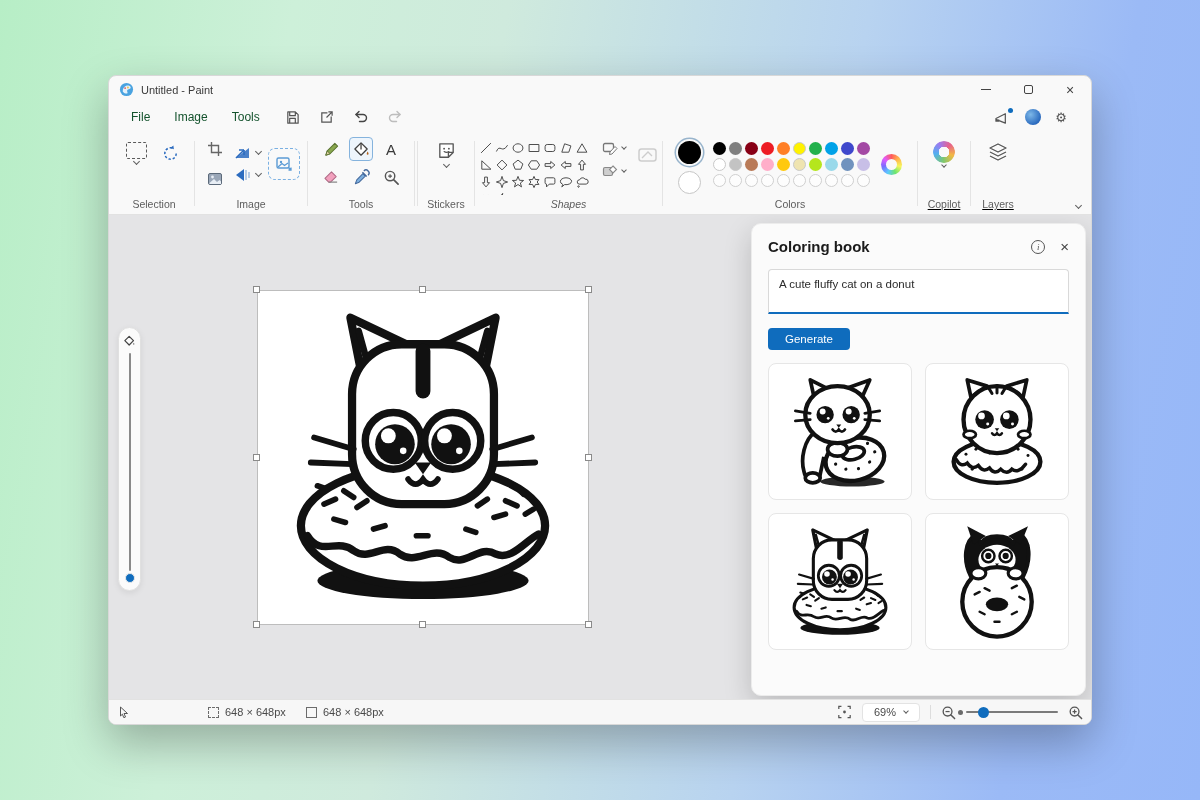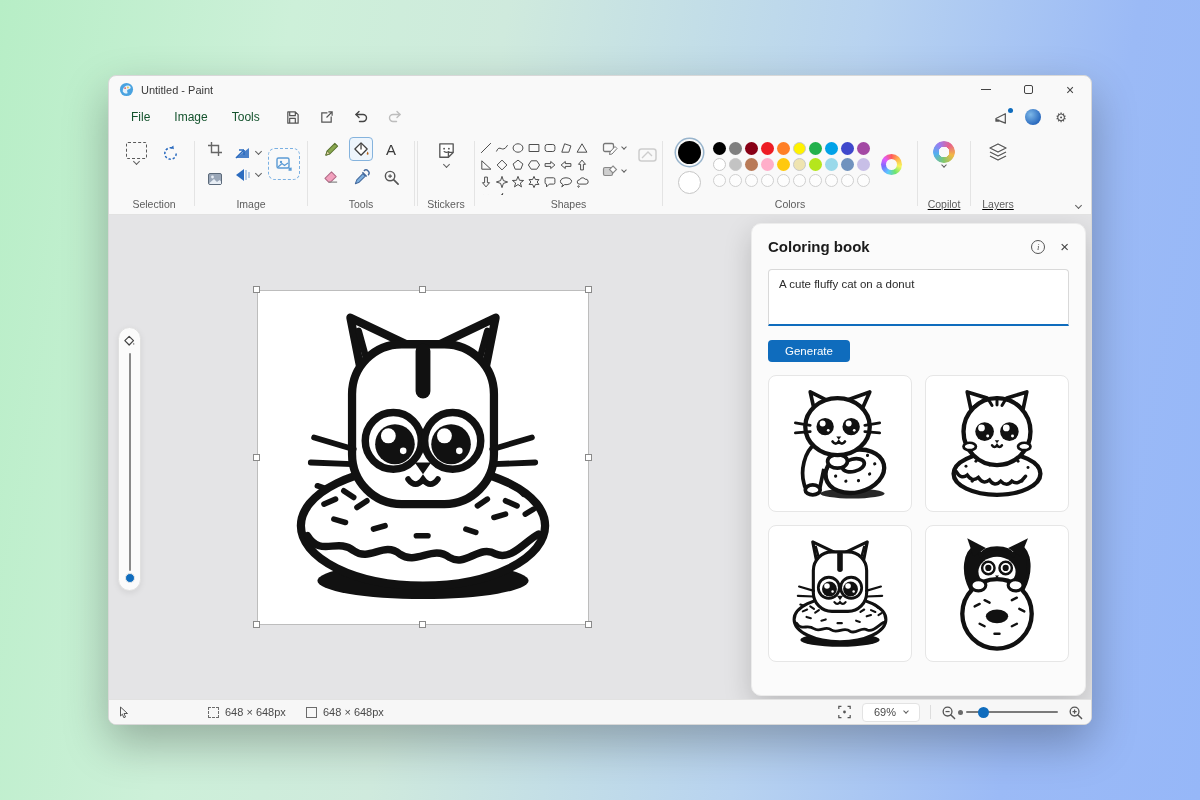--- a/index.html
+++ b/index.html
@@ -71,21 +71,21 @@
 
   
   .panel { position:absolute; left:642px; top:8px; width:335px; height:473px; background:#fbfbfb;
     border:1px solid #ececec; border-radius:10px; box-shadow:0 10px 28px rgba(0,0,0,.18); padding:14px 16px; }
   .panel-head { display:flex; align-items:center; }
   .panel-title { font-size:15px; font-weight:700; color:#1b1b1b; }
   .panel-icons { margin-left:auto; display:flex; align-items:center; gap:15px; }
   .info-ic { width:14px; height:14px; border:1.2px solid #555; border-radius:50%; font-size:9px; color:#555;
     display:flex; align-items:center; justify-content:center; font-style:italic; font-family:"Liberation Serif",serif; }
   .x-ic { font-size:15px; color:#444; line-height:1; }
-  .prompt { margin-top:14px; width:100%; height:57px; background:#fff; border:1px solid #d9d9d9; border-bottom:2px solid #0f6cbd;
+  .prompt { margin-top:14px; width:100%; height:45px; background:#fff; border:1px solid #d9d9d9; border-bottom:2px solid #0f6cbd;
     border-radius:4px 4px 0 0; font-size:11.5px; color:#2b2b2b; padding:8px 10px; resize:none; outline:none; font-family:"Liberation Sans",sans-serif; }
   .gen-row { display:flex; justify-content:flex-start; margin-top:10px; }
   .gen-btn { color:#fff; font-size:11.5px; border:none; border-radius:4px; padding:5px 17px; }
   .thumbs { display:grid; grid-template-columns:1fr 1fr; gap:13px; margin-top:13px; }
   .thumb { height:137px; background:#fff; border:1px solid #e6e6e6; border-radius:8px; display:flex; align-items:center; justify-content:center; overflow:hidden; }
 
   
   .statusbar { height:25px; background:#f7f7f7; border-top:1px solid #e2e2e2; display:flex; align-items:center;
     font-size:11px; color:#4a4a4a; padding:0 10px; flex:0 0 auto; position:relative; }
   .sb-item { display:flex; align-items:center; gap:6px; position:absolute; }
@@ -429,21 +429,21 @@
             <circle cx="8.5" cy="8" r="1" fill="#555"></circle>
             <circle cx="13.5" cy="8" r="1" fill="#555"></circle>
             <path d="M8.5,11 q2.5,2 5,0" fill="none" stroke="#555" stroke-width="1.2" stroke-linecap="round"></path>
           </svg>
         <span class="chev"></span>
       </div>
       <div class="group-label">Stickers</div>
     </div>
     <div class="vdiv"></div>
 
-    <div class="group" style="width:185px;">
+    <div class="group" style="width:185px;font-style:italic;">
       <div class="grow" style="align-items:flex-start; gap:10px; margin-top:2px;">
         <div class="shapes-grid">
             <div class="shape-cell">
               <svg width="14" height="14" viewBox="0 0 20 20">
                 <path d="M3,17 L17,3" fill="none" stroke="#4a4a4a" stroke-width="1.4" stroke-linejoin="round"></path>
               </svg>
             </div>
             <div class="shape-cell">
               <svg width="14" height="14" viewBox="0 0 20 20">
                 <path d="M2,15 C7,3 10,19 18,6" fill="none" stroke="#4a4a4a" stroke-width="1.4" stroke-linejoin="round"></path>

